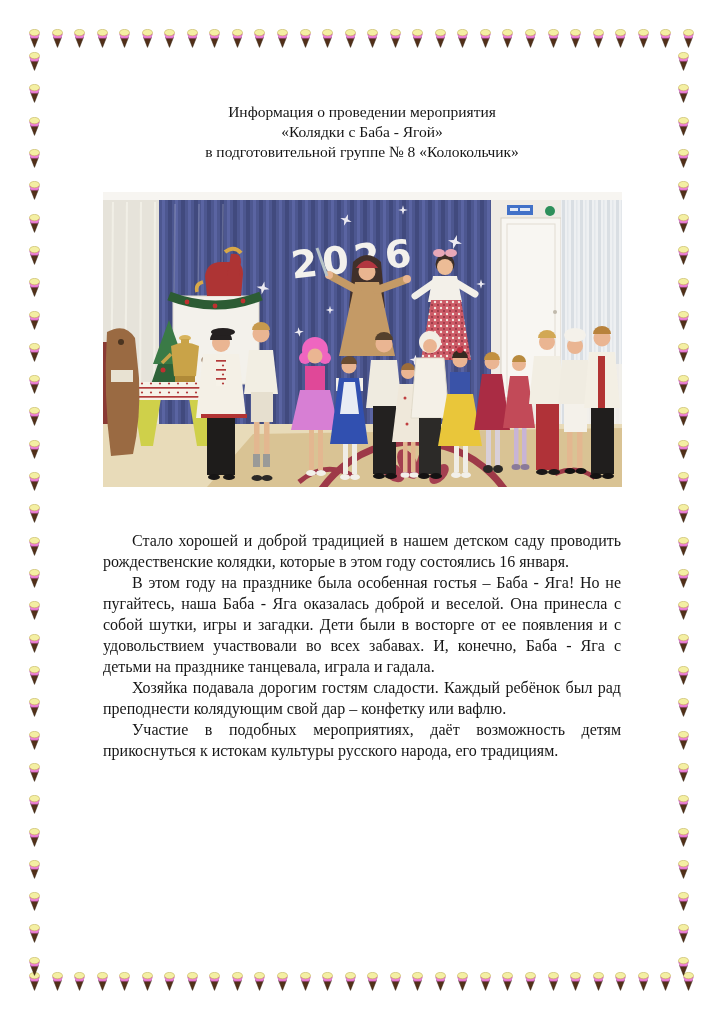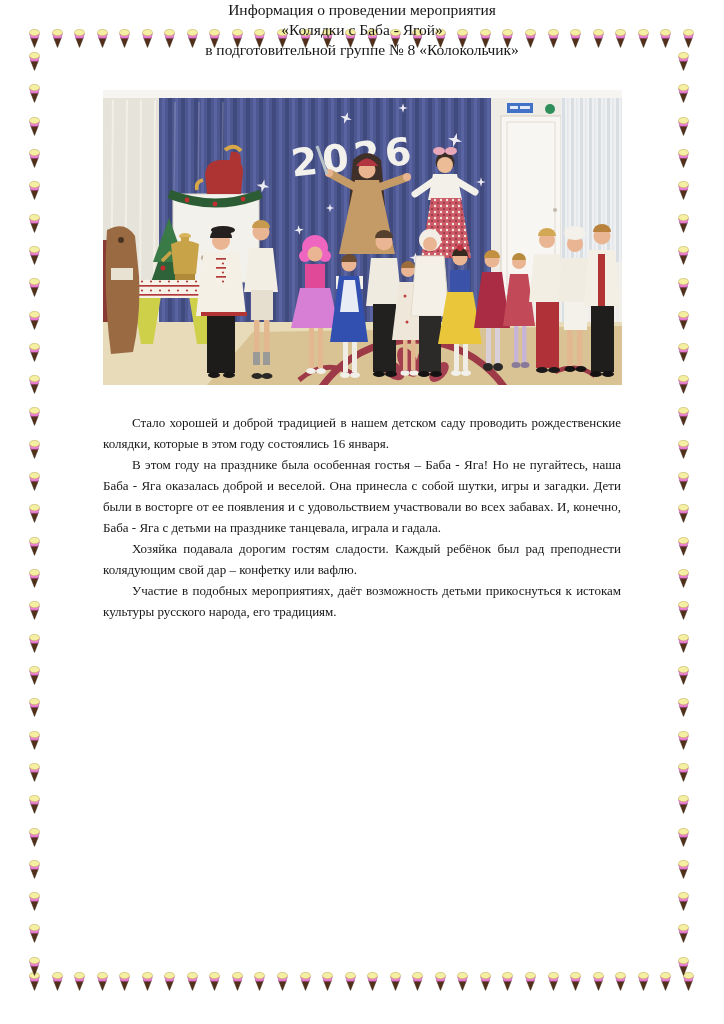--- a/index.html
+++ b/index.html
@@ -10,24 +10,24 @@
   
   .b-row { position:absolute; left:28px; right:29px; display:flex; justify-content:space-between; }
   .b-row.top { top:29px; }
   .b-row.bottom { top:972px; }
   .b-col { position:absolute; top:52px; bottom:48px; display:flex; flex-direction:column; justify-content:space-between; }
   .b-col.left { left:28px; }
   .b-col.right { right:34px; }
   .ic { width:13px; height:19px; display:block; flex:0 0 auto; }
   
   .content { position:absolute; left:103px; top:0; width:518px; }
-  .title { text-align:center; font-size:15.5px; line-height:20px; }
+  .title { margin-top:102px; text-align:center; font-size:15.5px; line-height:20px; }
   .photo-wrap { margin-top:30px; width:519px; height:295px; }
   .photo-wrap svg { display:block; }
-  .bodytext { margin-top:27px; font-size:13px; line-height:21px; text-align:justify; }
+  .bodytext { margin-top:43px; font-size:16px; line-height:21px; text-align:justify; }
   .bodytext p { margin:0; text-indent:29px; }
   .hidden-defs { position:absolute; width:0; height:0; overflow:hidden; }
 </style>
 </head>
 <body>
 
 <svg class="hidden-defs" aria-hidden="true">
   <defs>
     <symbol id="icecream" viewBox="0 0 13 19">
       <path d="M2.6,8.6 h7.8 L6.5,18.4 Z" fill="#523019" stroke="#33200f" stroke-width="0.5"></path>
@@ -680,16 +680,16 @@
         <ellipse cx="493" cy="284" rx="6" ry="3" fill="#141212"></ellipse>
           <ellipse cx="505" cy="284" rx="6" ry="3" fill="#141212"></ellipse>
       </g>
     </svg>
   </div>
 
   <div class="bodytext">
     <p>Стало хорошей и доброй традицией в нашем детском саду проводить рождественские колядки, которые в этом году состоялись 16 января.</p>
     <p>В этом году на празднике была особенная гостья – Баба - Яга! Но не пугайтесь, наша Баба - Яга оказалась доброй и веселой. Она принесла с собой шутки, игры и загадки. Дети были в восторге от ее появления и с удовольствием участвовали во всех забавах. И, конечно, Баба - Яга с детьми на празднике танцевала, играла и гадала.</p>
     <p>Хозяйка подавала дорогим гостям сладости. Каждый ребёнок был рад преподнести колядующим свой дар – конфетку или вафлю.</p>
-    <p>Участие в подобных мероприятиях, даёт возможность детьми прикоснуться к истокам культуры русского народа, его традициям.</p>
+    <p>Участие в подобных мероприятиях, даёт возможность детям прикоснуться к истокам культуры русского народа, его традициям.</p>
   </div>
 
 </div>
 
 </body></html>

